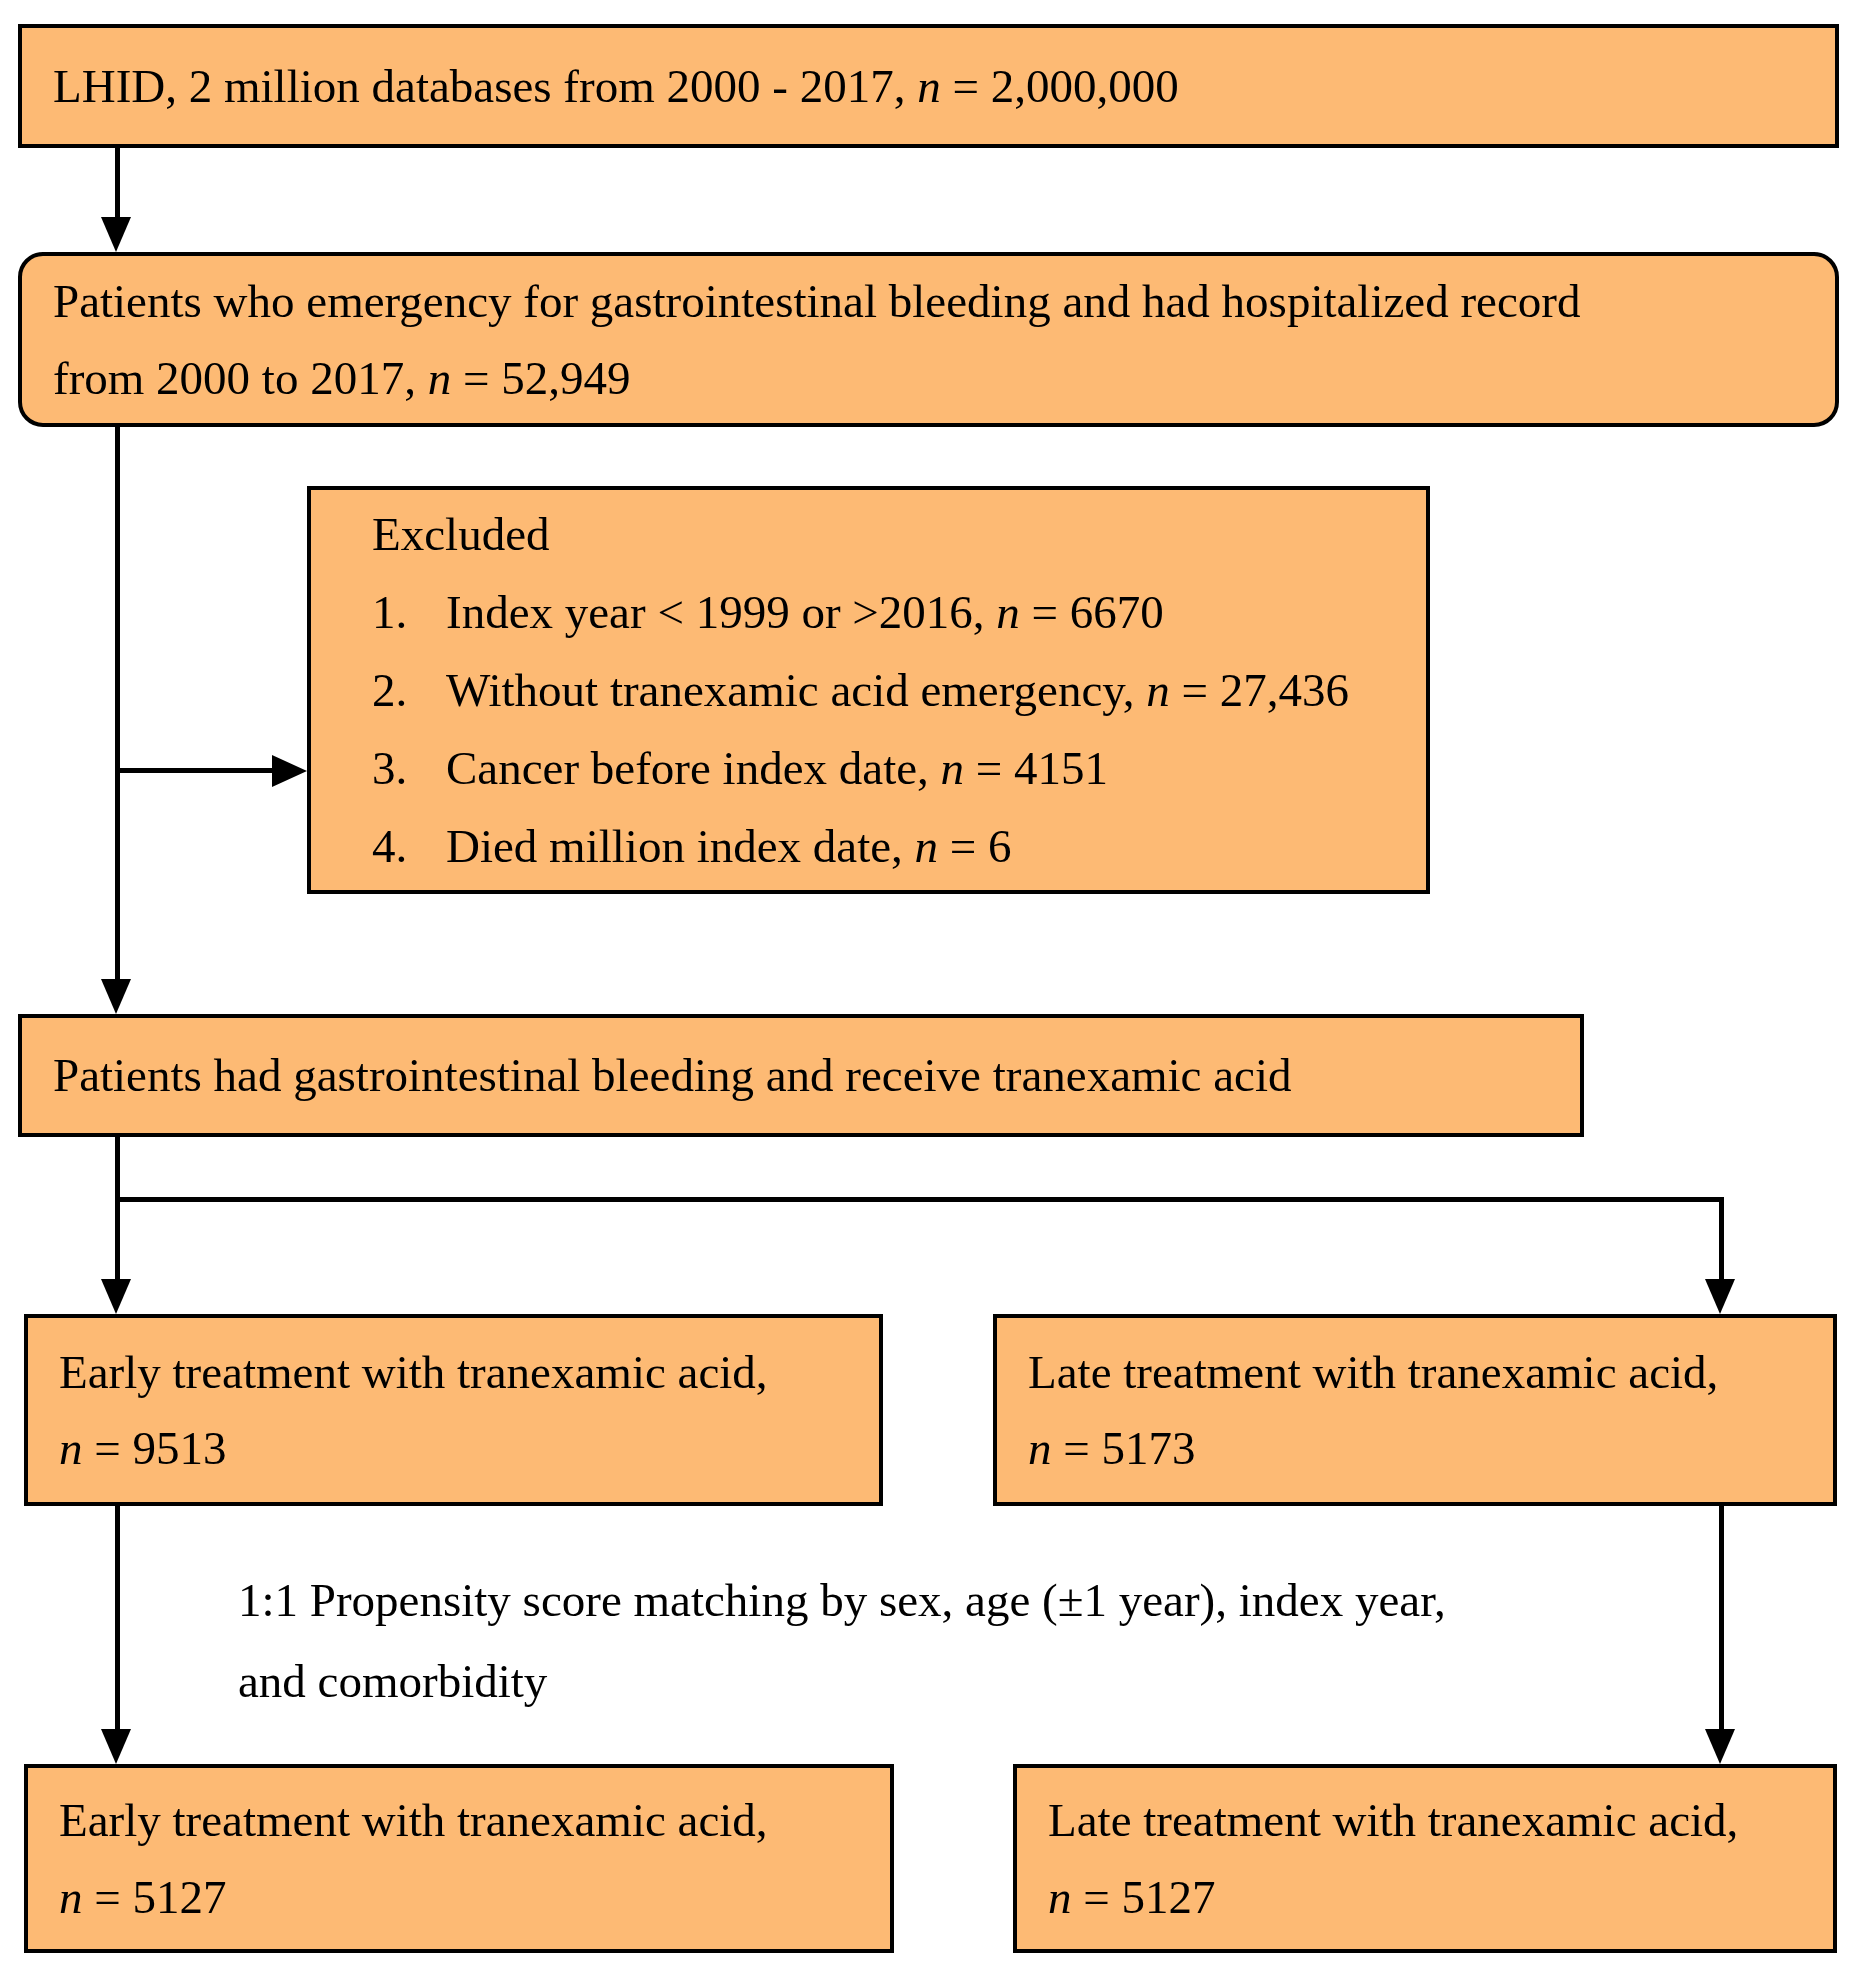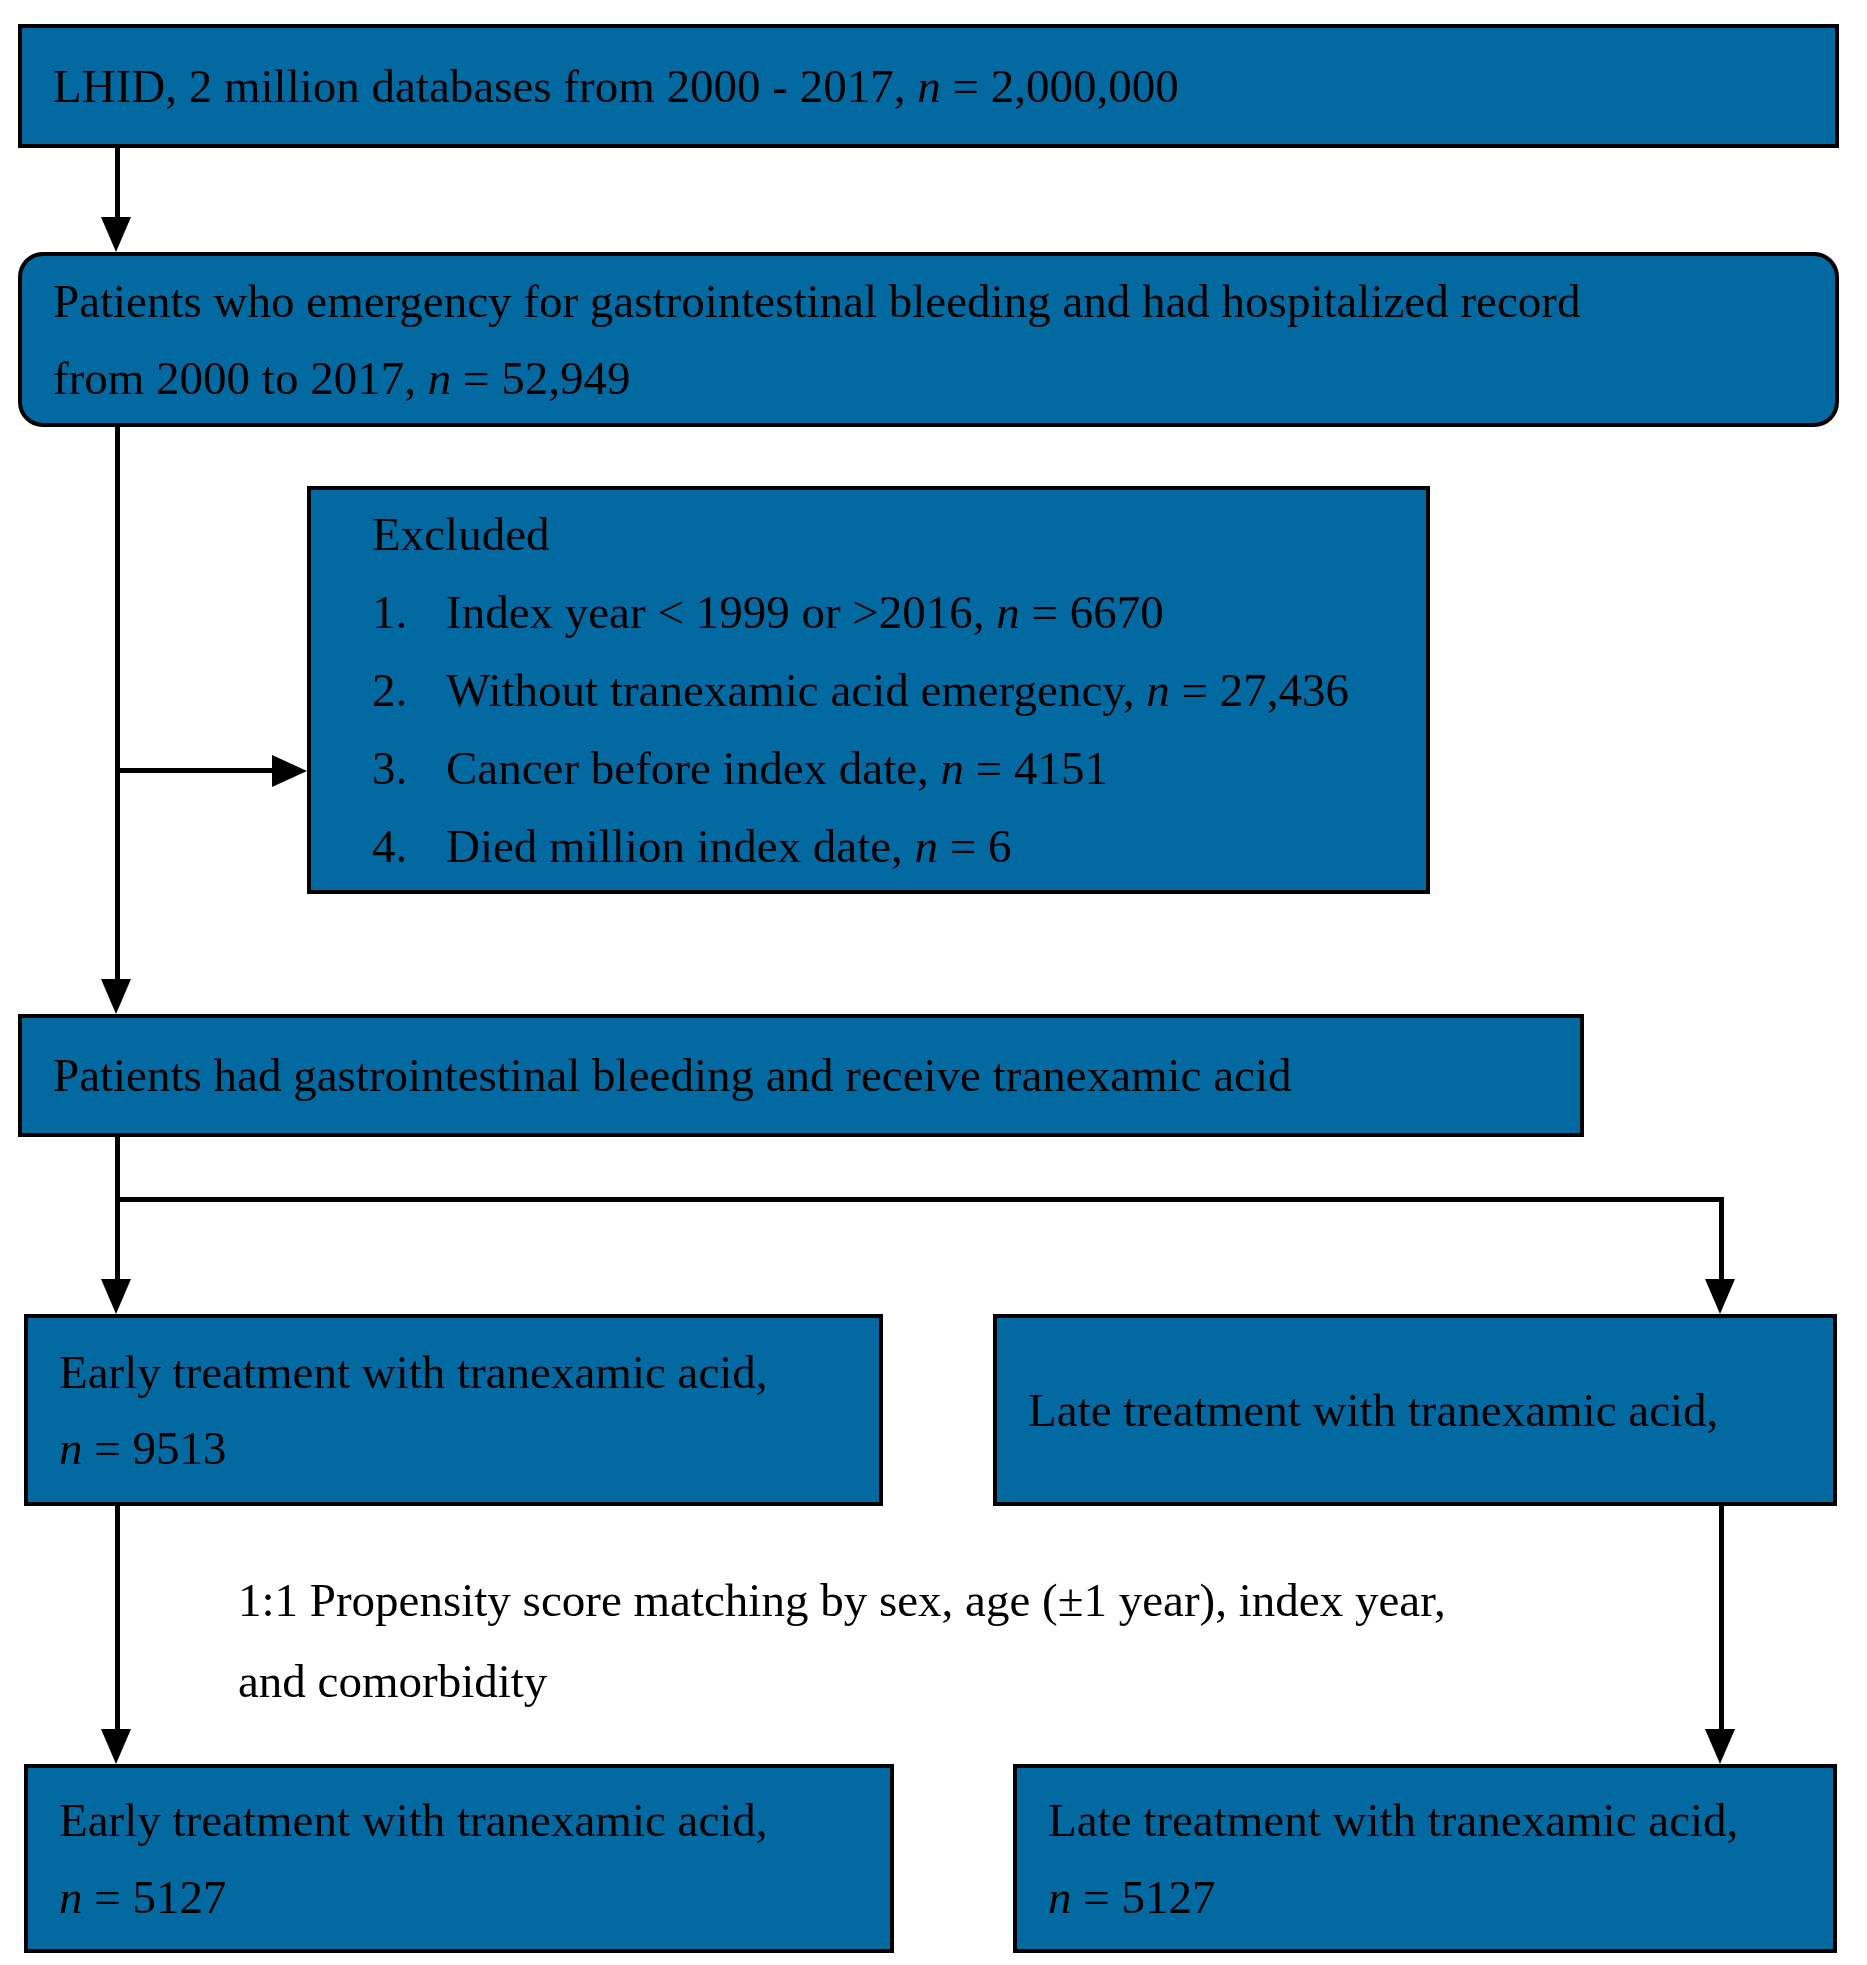--- a/index.html
+++ b/index.html
@@ -13,21 +13,21 @@
     height: 1965px;
     background: #ffffff;
     font-family: "Liberation Serif", "DejaVu Serif", serif;
     color: #000000;
     font-size: 47px;
   }
   .box {
     position: absolute;
     box-sizing: border-box;
     border: 4.2px solid #000000;
-    background: #0369a1;
+    background: #fdba74;
     display: flex;
     flex-direction: column;
     justify-content: center;
     line-height: 1.62;
   }
   .box .ln {
     padding-left: 31px;
     white-space: nowrap;
   }
   .box.excl {
@@ -111,20 +111,21 @@
   <div class="vline" style="left:1719px; top:1197px; width:4.8px; height:82px;"></div>
   <div class="arr-down" style="left:1705px; top:1279px;"></div>
 
   <div class="box" style="left:24px; top:1314px; width:859px; height:192px;">
     <div class="ln">Early treatment with tranexamic acid,</div>
     <div class="ln"><i class="nv">n</i><span> = 9513</span></div>
   </div>
 
   <div class="box" style="left:993px; top:1314px; width:844px; height:192px;">
     <div class="ln">Late treatment with tranexamic acid,</div>
+    <div class="ln"><i class="nv">n</i><span> = 5173</span></div>
   </div>
 
   <div class="vline" style="left:115px; top:1506px; width:4.8px; height:223px;"></div>
   <div class="arr-down" style="left:101px; top:1729px;"></div>
   <div class="vline" style="left:1719px; top:1506px; width:4.8px; height:223px;"></div>
   <div class="arr-down" style="left:1705px; top:1729px;"></div>
 
   <div class="note" style="left:198px; top:1560px;">
     <div>1:1 Propensity score matching by sex, age (±1 year), index year,</div>
     <div>and comorbidity</div>

